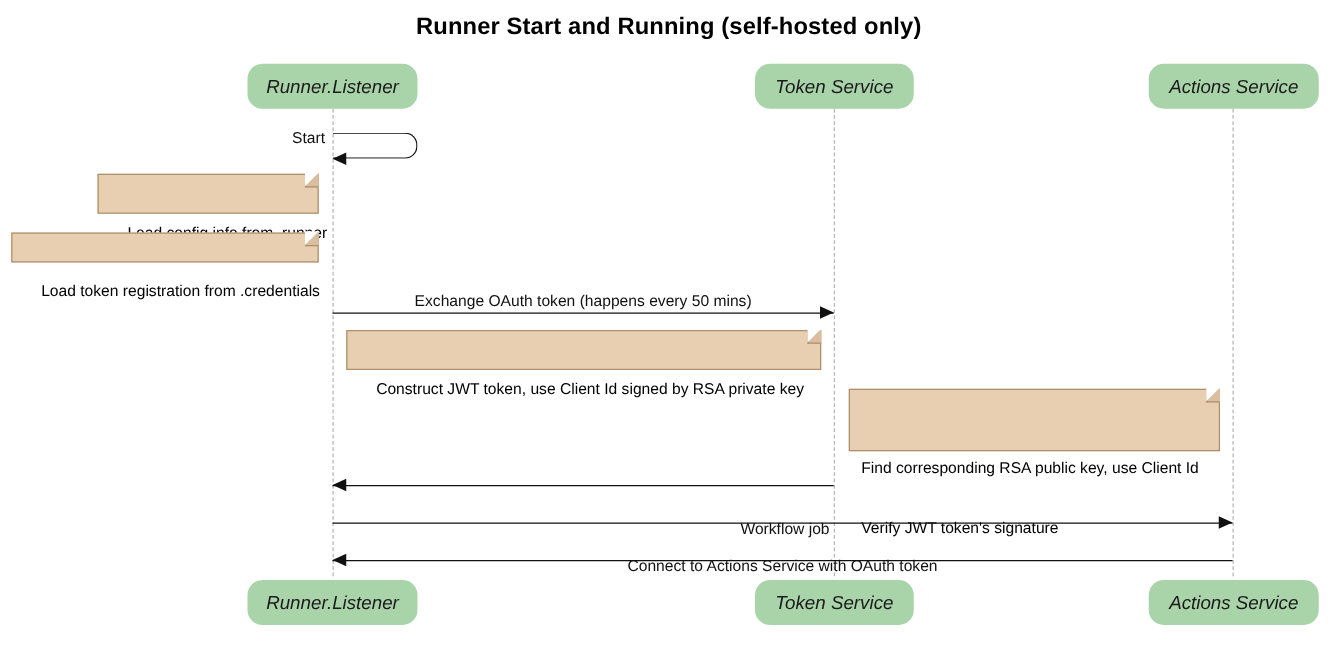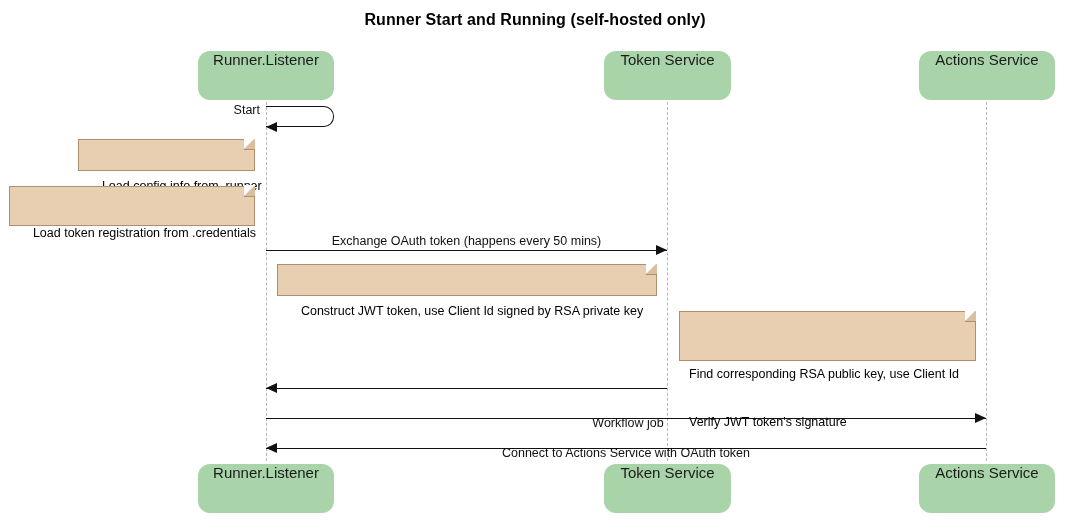--- a/index.html
+++ b/index.html
@@ -14,43 +14,45 @@
     background: #ffffff;
     font-family: "Liberation Sans", sans-serif;
     overflow: hidden;
   }
   #diagram-title {
     position: absolute;
     left: 0;
     top: 11px;
     width: 1070px;
     text-align: center;
-    font-size: 16px;
+    font-size: 19px;
     font-weight: bold;
     color: #000000;
     letter-spacing: 0.1px;
   }
   
   .lifeline {
     position: absolute;
     width: 0;
     border-left: 1px dashed #b6b6b6;
   }
   
   .participant {
     position: absolute;
-    height: 49px;
+    height: 36px;
     background: #a9d4a9;
     border-radius: 12px;
     display: flex;
+    align-items: center;
     justify-content: center;
     color: #1b1b1b;
     font-size: 15px;
     box-sizing: border-box;
     white-space: nowrap;
+    font-style: italic;
   }
   
   .note {
     position: absolute;
     background: #e9cfb1;
     border: 1px solid #b0906c;
     box-sizing: border-box;
     padding: 6px 9px 6px 9px;
     font-size: 12.5px;
     color: #000000;
@@ -142,21 +144,21 @@
 
   <div class="selfmsg" style="left:266px; top:106px; width:68px; height:21px;"></div>
   <div class="arrowhead left" style="left:266px; top:122px;"></div>
   <div class="msg-label left-of" style="left:146px; top:103px; width:114px;text-align:right;">Start</div>
 
   <div class="note" style="left:78px; top:139px; width:177px; height:32px;">
     <span class="fold"></span>
     <span>Load config info from .runner</span>
   </div>
 
-  <div class="note" style="left:9px; top:186px; width:246px; height:40px;">
+  <div class="note" style="left:9px; top:186px; width:246px; height:24px;">
     <span class="fold"></span>
     <span>Load token registration from .credentials</span>
   </div>
 
   <div class="msg" style="left:266px; top:250px; width:401px;"></div>
   <div class="arrowhead right" style="left:656px; top:245px;"></div>
   <div class="msg-label" style="left:266px; top:234px; width:401px;">Exchange OAuth token (happens every 50 mins)</div>
 
   <div class="note" style="left:679px; top:311px; width:297px; height:50px;">
     <span class="fold"></span>

